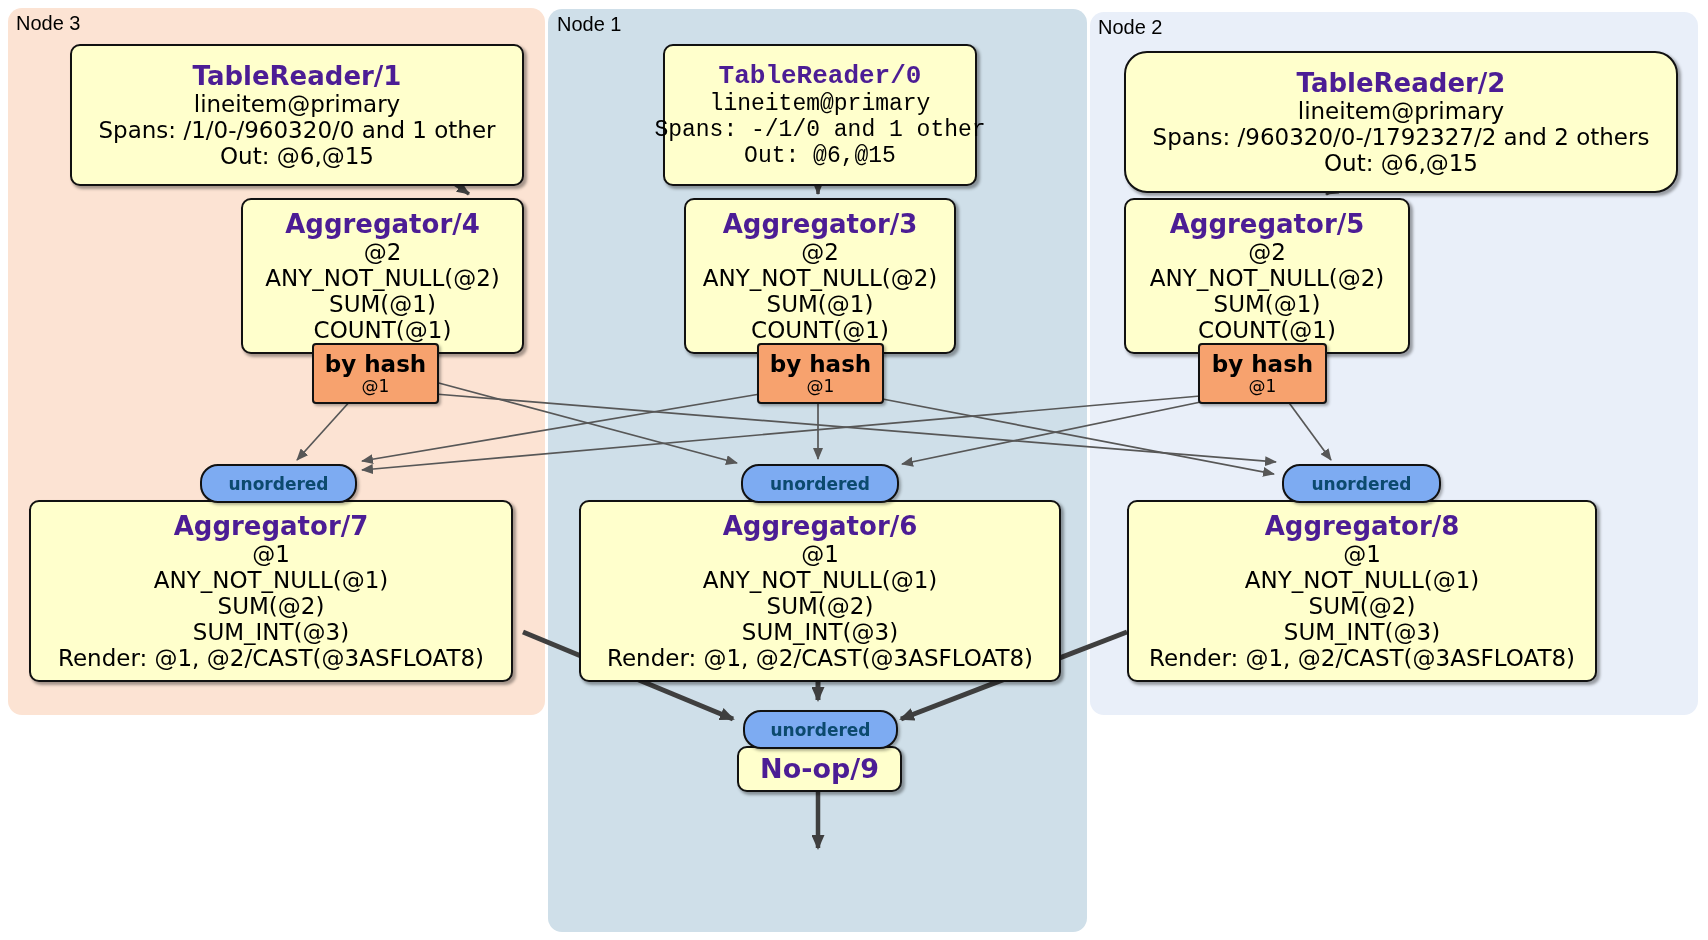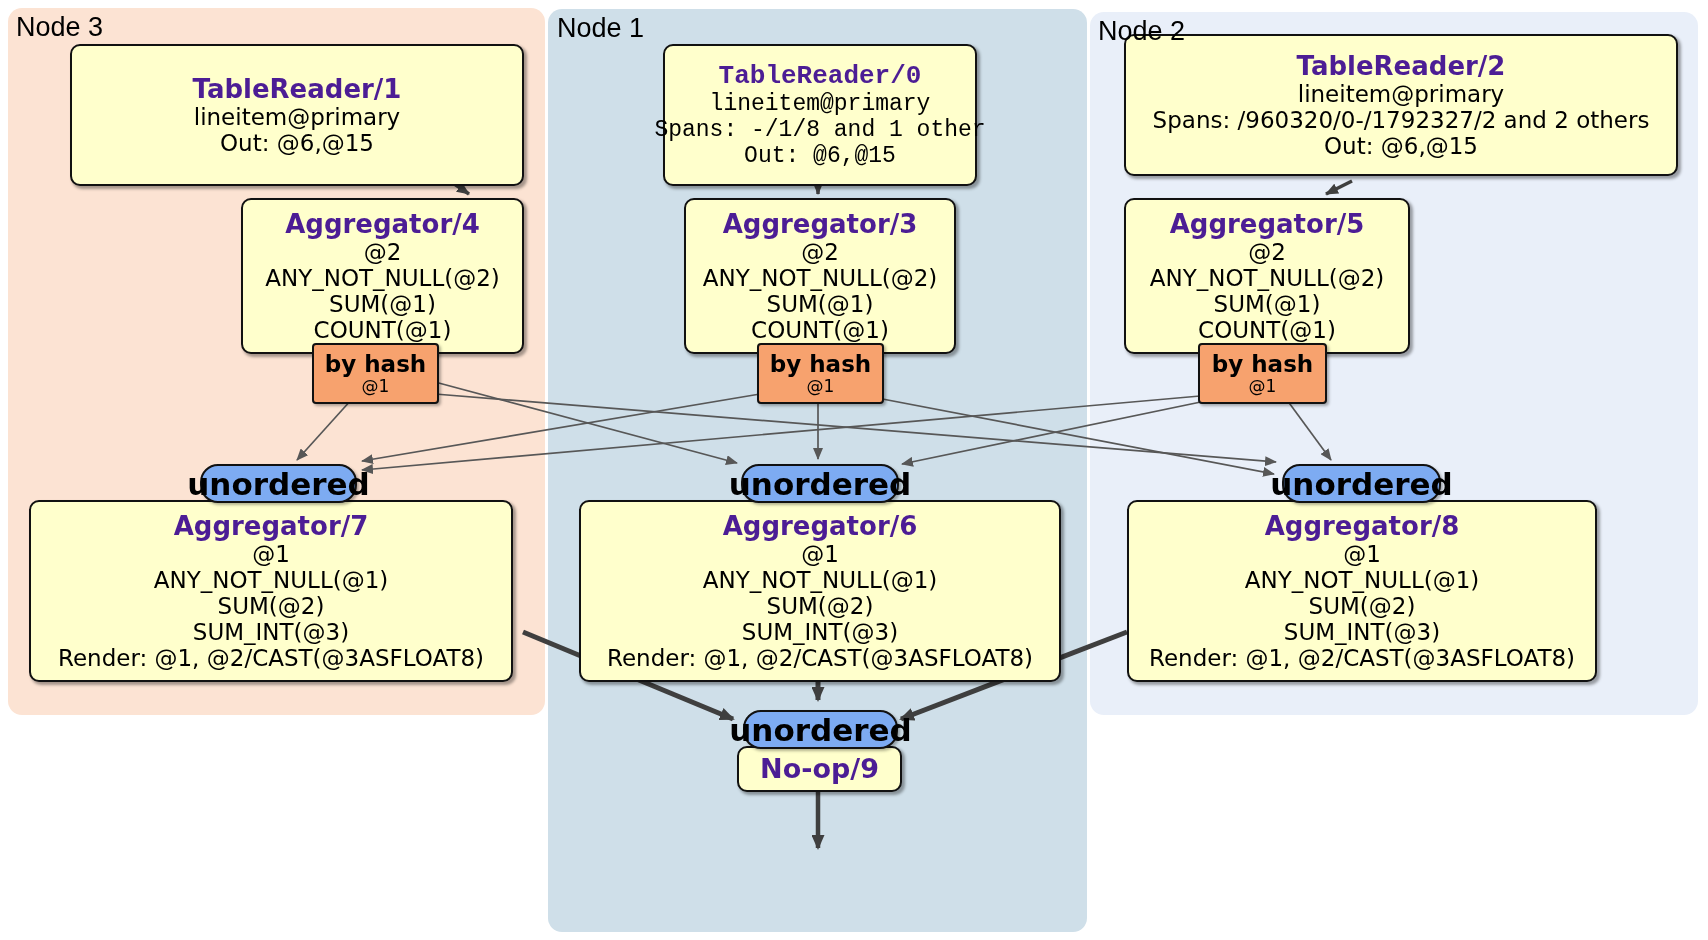--- a/index.html
+++ b/index.html
@@ -6,21 +6,21 @@
   .canvas{
     position:relative;width:1708px;height:940px;background:#ffffff;
     font-family:"DejaVu Sans",sans-serif;overflow:hidden;
   }
   .region{position:absolute;border-radius:14px;z-index:0;}
   .region-node3{left:8px;top:8px;width:537px;height:707px;background:#fce3d3;}
   .region-node1{left:548px;top:9px;width:539px;height:923px;background:#cfdfe9;}
   .region-node2{left:1090px;top:12px;width:608px;height:703px;background:#e9eff9;}
   .region-label{
     position:absolute;z-index:4;font-family:"Liberation Sans",sans-serif;
-    font-size:27px;color:#000;white-space:nowrap;
+    font-size:20px;color:#000;white-space:nowrap;
   }
   svg.edges{position:absolute;left:0;top:0;z-index:1;}
   .e-thin{stroke:#575757;stroke-width:1.7px;}
   .e-med{stroke:#3f3f3f;stroke-width:3.5px;}
   .e-thick{stroke:#3f3f3f;stroke-width:5px;}
   .e-thick2{stroke:#3f3f3f;stroke-width:4.5px;}
   .box{
     position:absolute;z-index:2;background:#ffffcc;border:2px solid #111;
     border-radius:10px;display:flex;flex-direction:column;justify-content:center;
     align-items:center;text-align:center;box-shadow:2.5px 2.5px 3px rgba(0,0,0,.35);
@@ -30,21 +30,21 @@
   .router{
     position:absolute;z-index:3;background:#f7a26e;border:2px solid #111;
     border-radius:4px;display:flex;flex-direction:column;justify-content:center;
     align-items:center;box-shadow:2px 2px 3px rgba(0,0,0,.3);
   }
   .router .rlabel{font-size:23px;font-weight:700;line-height:25px;color:#000;}
   .router .rsub{font-size:17px;line-height:19px;color:#000;}
   .sync{
     position:absolute;z-index:3;background:#7dabf2;border:2px solid #111;
     border-radius:18px;display:flex;justify-content:center;align-items:center;
-    font-size:31px;font-weight:700;color:#000000;box-shadow:2px 2px 3px rgba(0,0,0,.3);
+    font-size:17px;font-weight:700;color:#0c4a6e;box-shadow:2px 2px 3px rgba(0,0,0,.3);
   }
   .final-box .title{font-size:27px;}
 </style>
 </head>
 <body>
 
 <div class="canvas">
 
   <div class="region region-node3"></div>
   <div class="region region-node1"></div>
@@ -84,31 +84,32 @@
     <line class="e-thick" x1="523" y1="632" x2="733" y2="719" marker-end="url(#arrow-t)"></line>
     <line class="e-thick" x1="818" y1="679" x2="818" y2="700" marker-end="url(#arrow-t)"></line>
     <line class="e-thick" x1="1127" y1="632" x2="901" y2="719" marker-end="url(#arrow-t)"></line>
 
     <line class="e-thick2" x1="818" y1="789" x2="818" y2="848" marker-end="url(#arrow-t)"></line>
   </svg>
 
   <div class="box" style="left:70px;top:44px;width:450px;height:138px;">
     <div class="title">TableReader/1</div>
     <div class="line">lineitem@primary</div>
+    <div class="line">Spans: /1/0-/960320/0 and 1 other</div>
     <div class="line">Out: @6,@15</div>
   </div>
 
   <div class="box" style="left:663px;top:44px;width:310px;height:138px;font-family:Liberation Mono, monospace;">
     <div class="title">TableReader/0</div>
     <div class="line">lineitem@primary</div>
-    <div class="line">Spans: -/1/8 and 1 other</div>
+    <div class="line">Spans: -/1/0 and 1 other</div>
     <div class="line">Out: @6,@15</div>
   </div>
 
-  <div class="box" style="left:1124px;top:34px;width:550px;height:138px;">
+  <div class="box" style="left:1124px;top:51px;width:550px;height:138px;border-radius:23px;">
     <div class="title">TableReader/2</div>
     <div class="line">lineitem@primary</div>
     <div class="line">Spans: /960320/0-/1792327/2 and 2 others</div>
     <div class="line">Out: @6,@15</div>
   </div>
 
   <div class="box" style="left:241px;top:198px;width:279px;height:152px;">
     <div class="title">Aggregator/4</div>
     <div class="line">@2</div>
     <div class="line">ANY_NOT_NULL(@2)</div>

